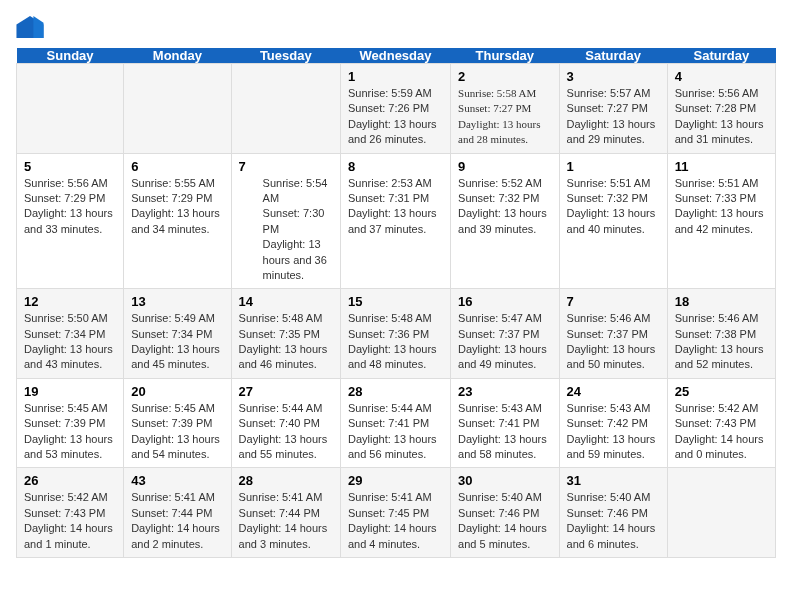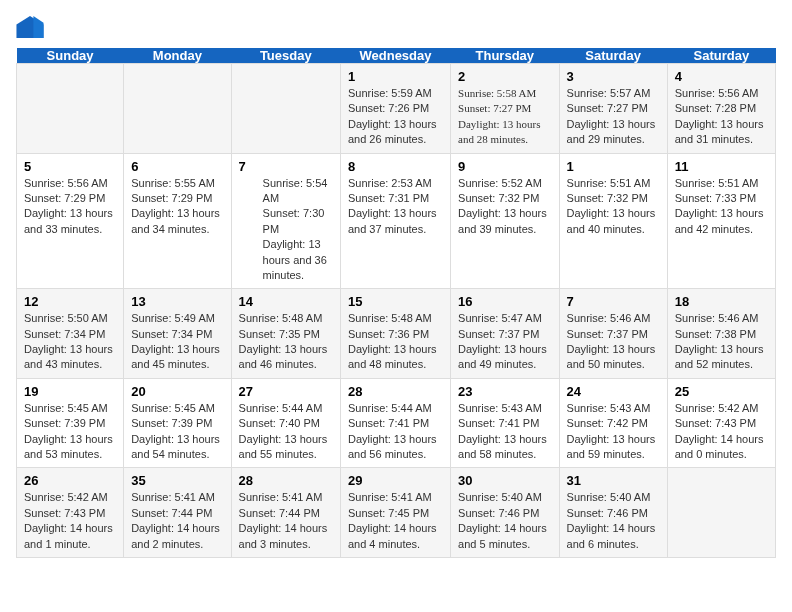--- a/index.html
+++ b/index.html
@@ -272,21 +272,21 @@
         </td>
       </tr>
       <tr>
         <td>
           <span class="day-number">26</span>
           <div class="cell-info" style="white-space: pre-line;">Sunrise: 5:42 AM
 Sunset: 7:43 PM
 Daylight: 14 hours and 1 minute.</div>
         </td>
         <td>
-          <span class="day-number">35</span>
+          <span class="day-number">43</span>
           <div class="cell-info" style="white-space: pre-line;">Sunrise: 5:41 AM
 Sunset: 7:44 PM
 Daylight: 14 hours and 2 minutes.</div>
         </td>
         <td>
           <span class="day-number">28</span>
           <div class="cell-info" style="white-space: pre-line;">Sunrise: 5:41 AM
 Sunset: 7:44 PM
 Daylight: 14 hours and 3 minutes.</div>
         </td>

